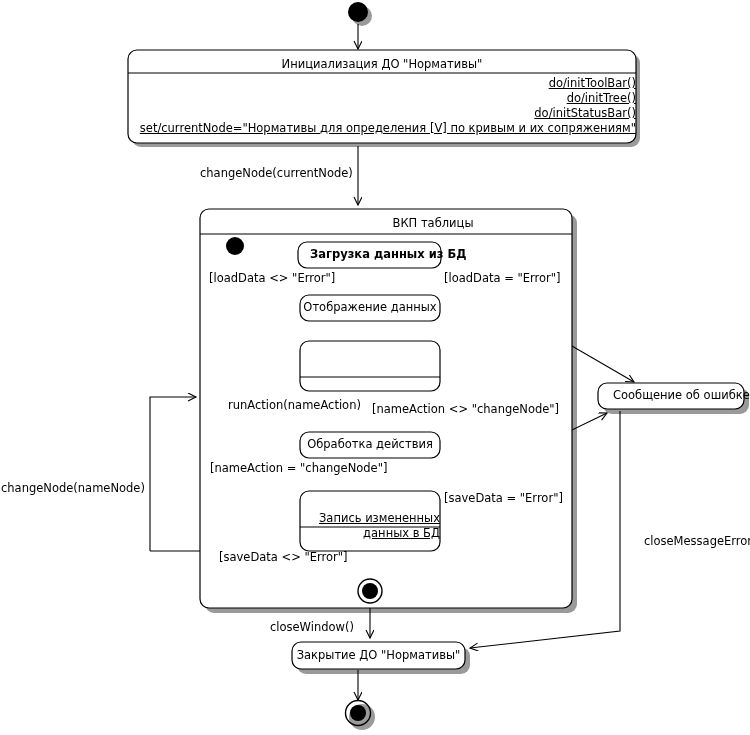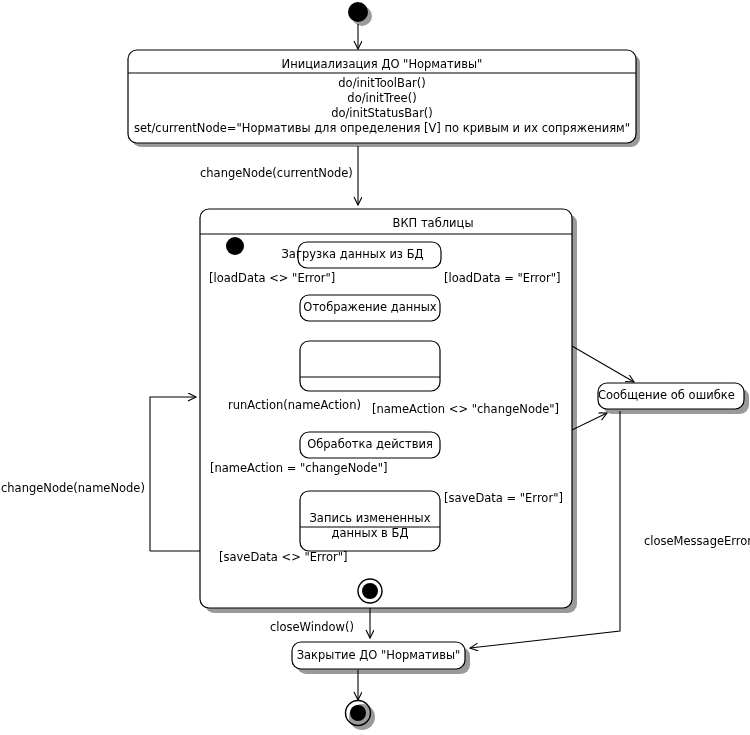--- a/index.html
+++ b/index.html
@@ -65,21 +65,22 @@
     position: absolute;
     font-family: "DejaVu Sans", "Liberation Sans", sans-serif;
     font-size: 11.5px;
     color: #000000;
     text-align: center;
     line-height: 15px;
     white-space: nowrap;
   }
   .act-line {
     display: block;
-    text-align: center;
+    text-align: right;
+    text-decoration: underline;
   }
 </style>
 </head>
 <body>
 
 <div id="diagram-canvas">
 
   <svg class="layer" viewBox="0 0 750 735">
     <defs>
       <marker id="arrowOpen" markerWidth="12" markerHeight="12" refX="9" refY="4" orient="auto" markerUnits="userSpaceOnUse">
@@ -168,33 +169,33 @@
   <div class="state-title" style="left:128px; top:57px; width:508px;">Инициализация ДО "Нормативы"</div>
   <div class="state-title" style="left:128px; top:76px; width:508px;">
     <span class="act-line">do/initToolBar()</span>
     <span class="act-line">do/initTree()</span>
     <span class="act-line">do/initStatusBar()</span>
     <span class="act-line">set/currentNode="Нормативы для определения [V] по кривым и их сопряжениям"</span>
   </div>
 
   <div class="state-title" style="left:200px; top:216px; width:372px;margin-left:47px;">ВКП таблицы</div>
 
-  <div class="state-title" style="left:281px; top:247px; width:143px;">Загрузка данных из БД</div>
+  <div class="state-title" style="left:310px; top:247px; width:143px;font-weight:bold;">Загрузка данных из БД</div>
 
   <div class="state-title" style="left:300px; top:300px; width:140px;">Отображение данных</div>
 
 
   <div class="state-title" style="left:300px; top:437px; width:140px;">Обработка действия</div>
 
   <div class="state-title" style="left:300px; top:511px; width:140px;">
     <span class="act-line">Запись измененных</span>
     <span class="act-line">данных в БД</span>
   </div>
 
-  <div class="state-title" style="left:598px; top:388px; width:119px;">Сообщение об ошибке</div>
+  <div class="state-title" style="left:613px; top:388px; width:119px;">Сообщение об ошибке</div>
 
   <div class="state-title" style="left:292px; top:648px; width:173px;">Закрытие ДО "Нормативы"</div>
 
   <div class="lbl" style="left:200px; top:166px;">changeNode(currentNode)</div>
 
   <div class="lbl" style="left:209px; top:271px;">[loadData &lt;&gt; "Error"]</div>
 
   <div class="lbl" style="left:444px; top:271px;">[loadData = "Error"]</div>
 
   <div class="lbl" style="left:228px; top:398px;">runAction(nameAction)</div>

